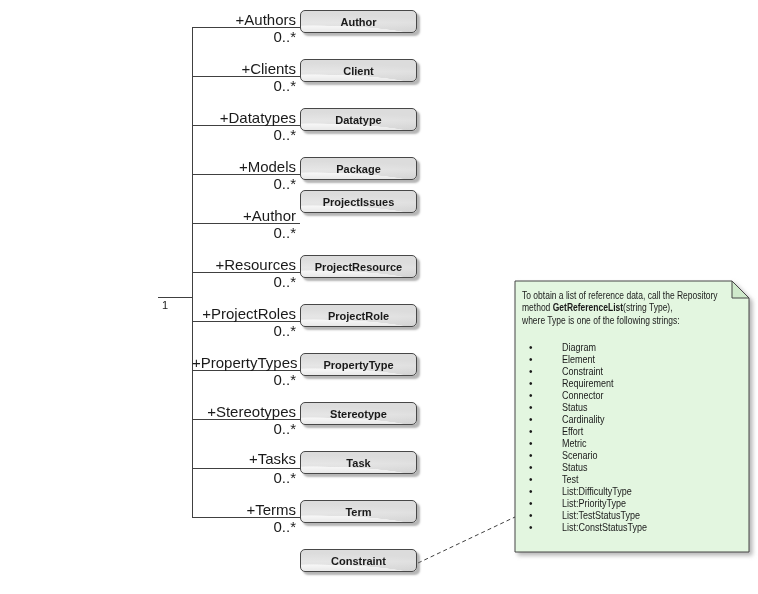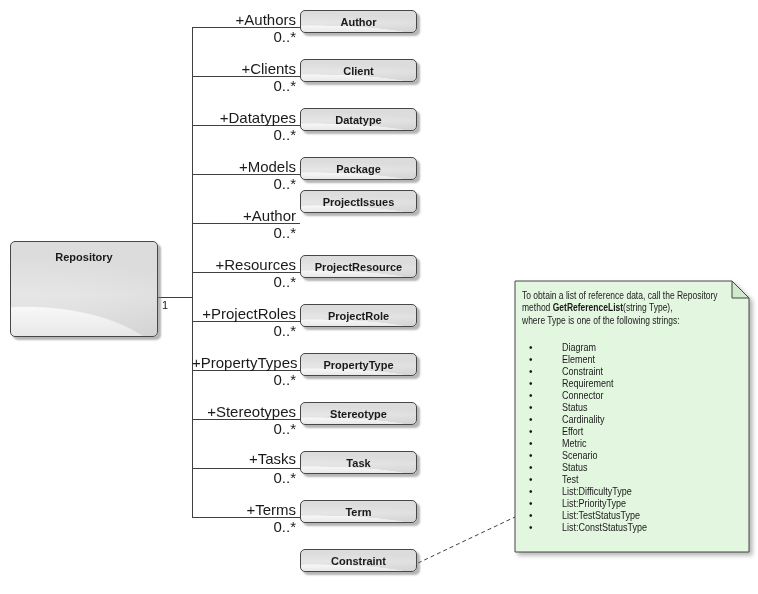--- a/index.html
+++ b/index.html
@@ -54,23 +54,20 @@
       <polygon points="515,281 732,281 749,298 749,552 515,552" stroke="#474747" stroke-width="1" fill="#e3f6e0"></polygon>
       <polygon points="732,281 732,298 749,298" stroke="#474747" stroke-width="1" fill="#cfe9cb"></polygon>
     </g>
     <line x1="418" y1="563" x2="515" y2="517" stroke="#404040" stroke-width="1" stroke-dasharray="4,3"></line>
   </svg>
 
   <div class="vline" style="left:192px;top:27px;height:491px;"></div>
   <div class="hline" style="left:158px;top:297px;width:35px;"></div>
   <div class="mult-one">1</div>
 
-  <div class="node repo-box">
-    <div class="repo-title">Repository</div>
-  </div>
 
   <div id="connectors">
       <div class="hline" style="left: 192px; top: 27px; width: 108px;"></div>
       <div class="role-label" style="top: 13px;">+Authors</div>
       <div class="mult-label" style="top: 30px;">0..*</div>
       <div class="hline" style="left: 192px; top: 76px; width: 108px;"></div>
       <div class="role-label" style="top: 62px;">+Clients</div>
       <div class="mult-label" style="top: 79px;">0..*</div>
       <div class="hline" style="left: 192px; top: 125px; width: 108px;"></div>
       <div class="role-label" style="top: 111px;">+Datatypes</div>

